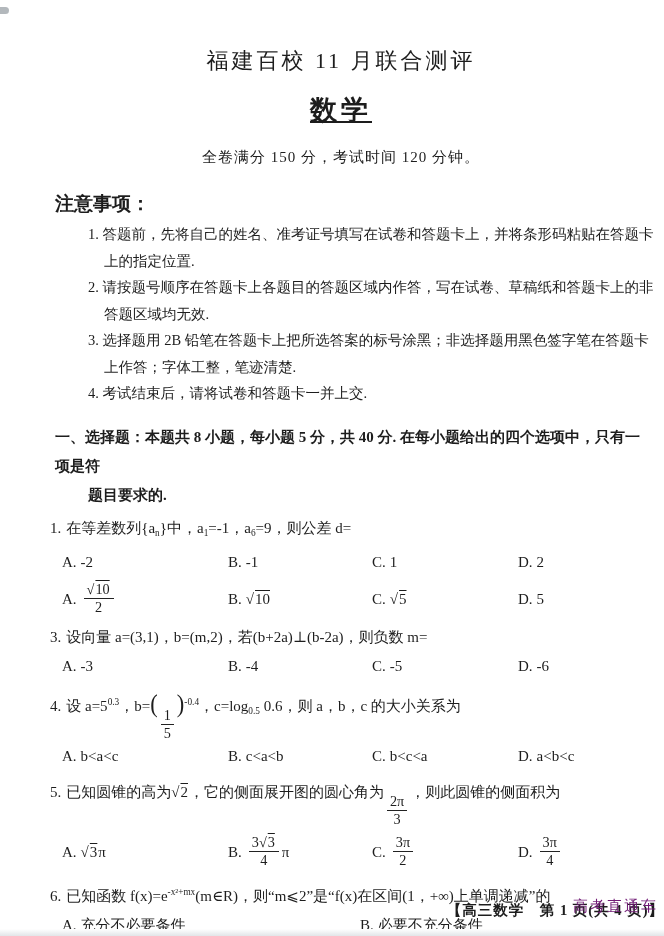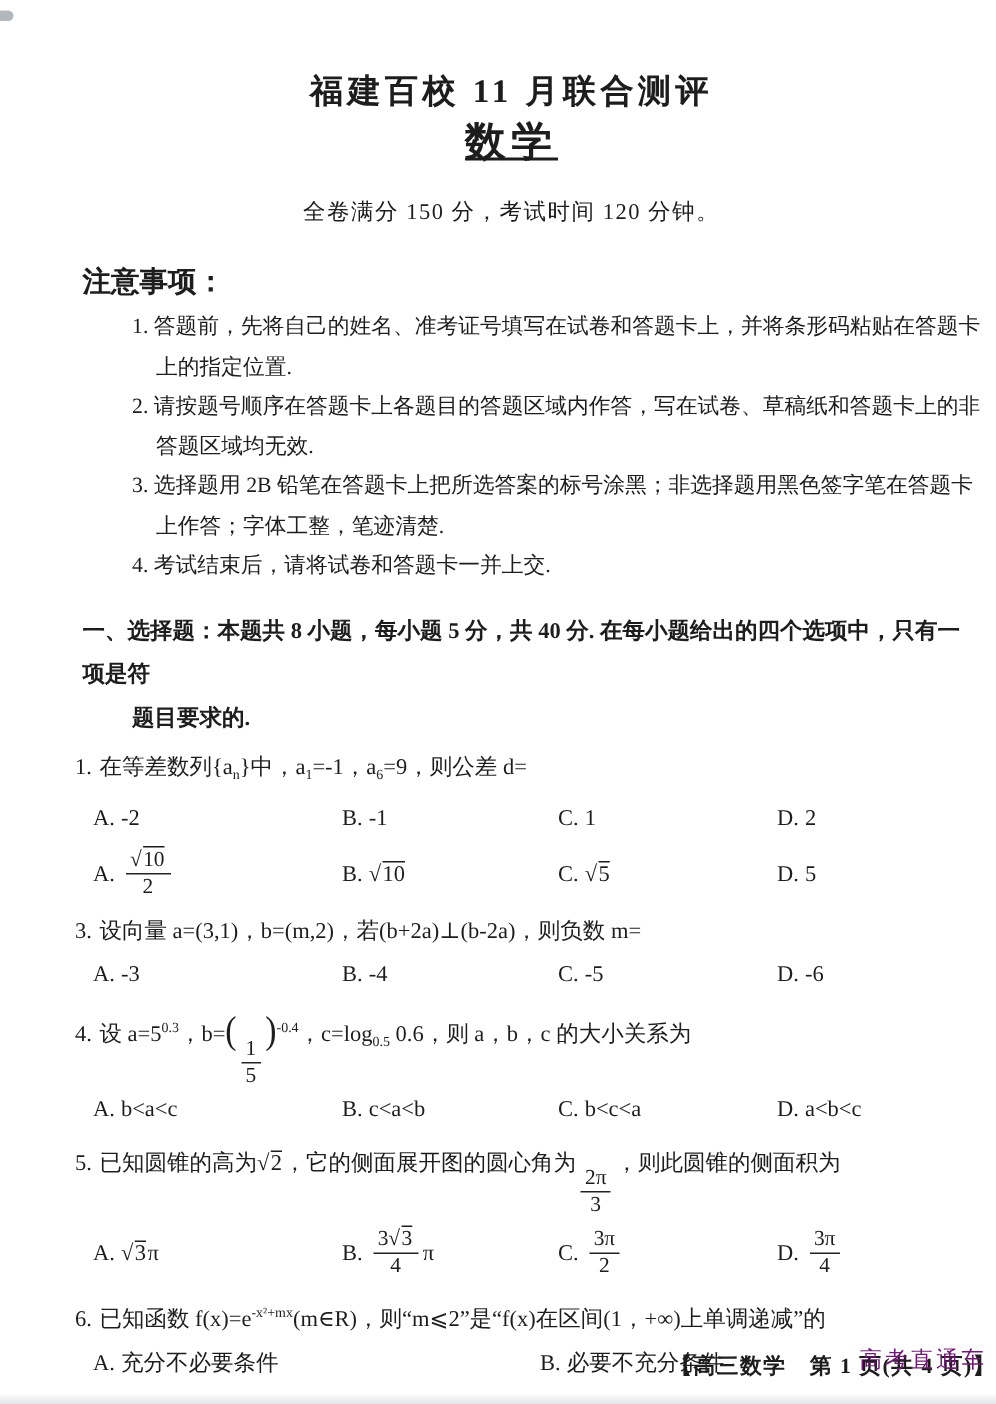--- a/index.html
+++ b/index.html
@@ -2,21 +2,21 @@
 <html><head>
 <meta charset="utf-8">
 <style>
   html,body{margin:0;padding:0;}
   body{
     width:664px;height:936px;background:#ffffff;position:relative;overflow:hidden;
     font-family:"Liberation Serif","DejaVu Serif",serif;color:#1d1d1d;
     -webkit-font-smoothing:antialiased;
   }
   .content{padding:40px 26px 0 44px;}
-  .title{font-size:22px;font-weight:bold;text-align:center;letter-spacing:3px;margin:6px 0 0 0;}
+  .title{font-size:22px;font-weight:normal;text-align:center;letter-spacing:3px;margin:6px 0 16px 0;}
   .subject{font-size:27px;font-weight:600;text-align:center;letter-spacing:4px;margin-top:0;text-decoration:underline;}
   .info{font-size:15px;text-align:center;margin-top:20px;letter-spacing:1px;}
   .notice-h{font-size:19px;font-weight:bold;margin:24px 0 4px 11px;}
   .notice-item{
     margin-left:60px;padding-left:0;text-indent:-16px;width:552px;
     font-size:14.5px;line-height:26.5px;
   }
   .sec{font-size:15px;font-weight:bold;line-height:29px;margin:16px 0 4px 11px;width:596px;}
   .sec2{margin-left:33px;margin-top:48px;}
   .stem{margin-left:6px;font-size:15px;line-height:29px;margin-top:3px;width:606px;}

